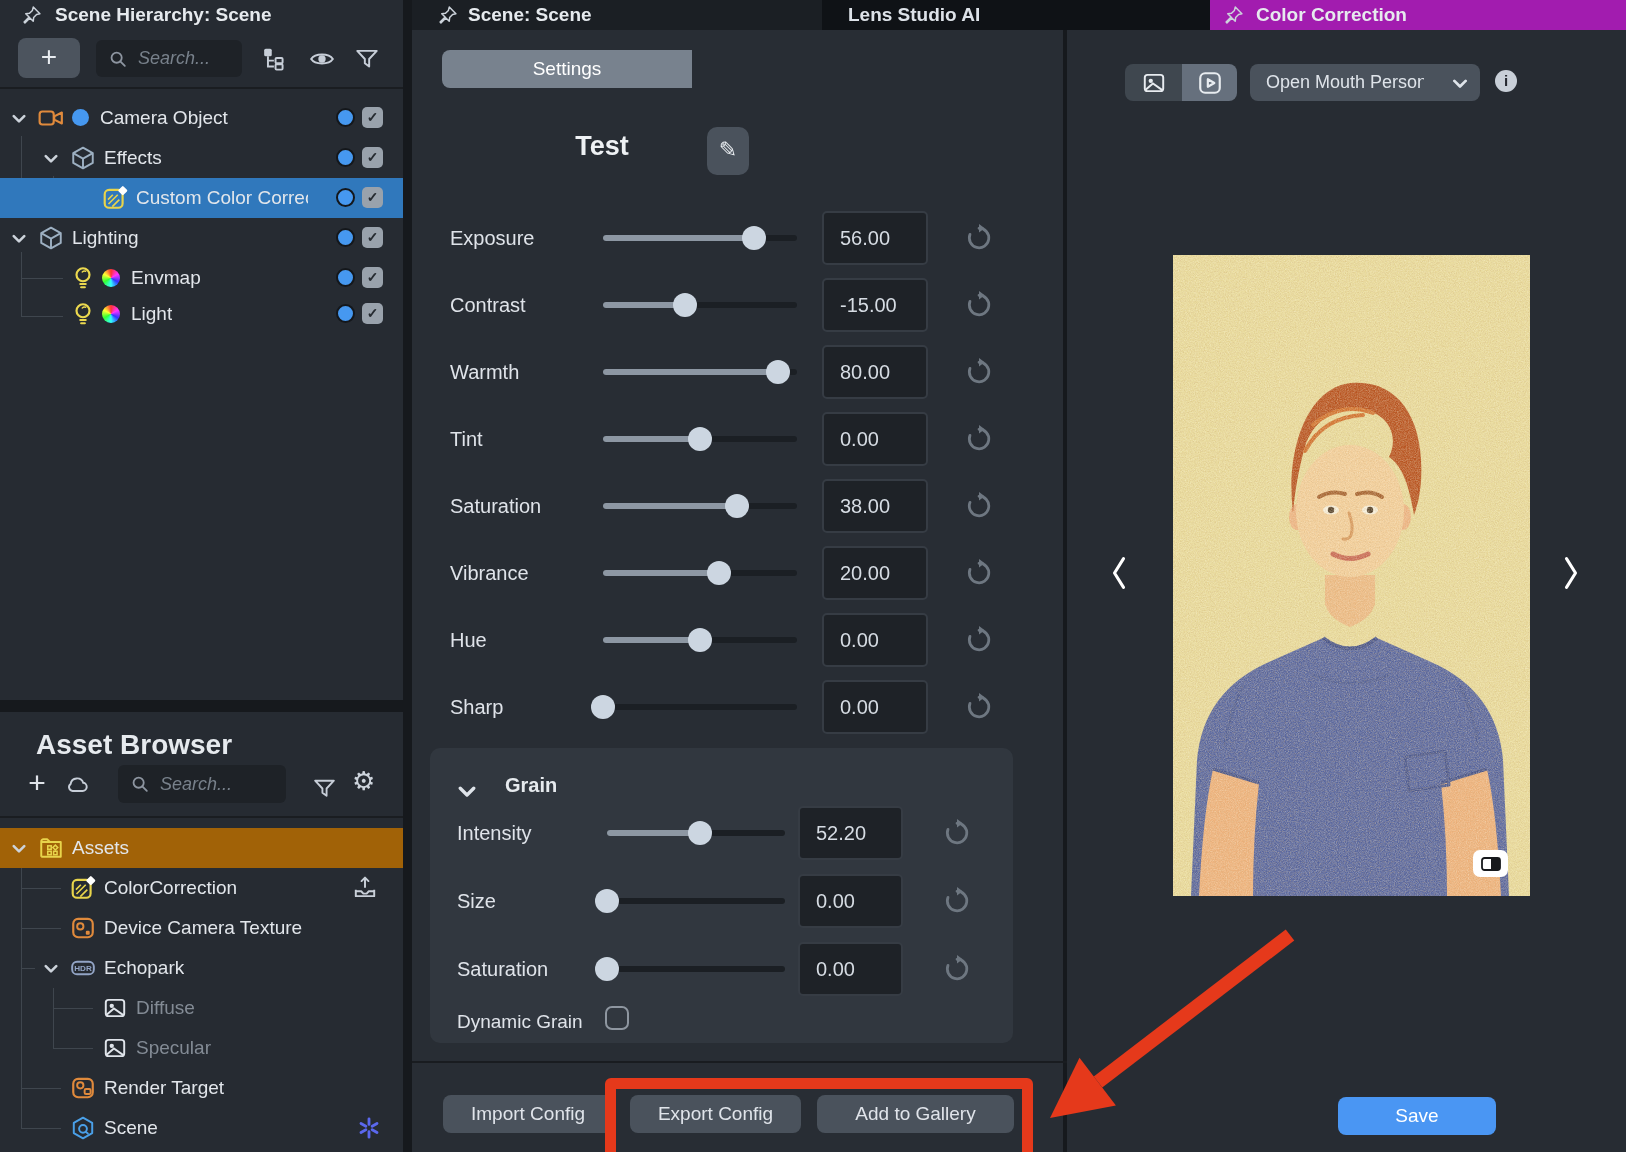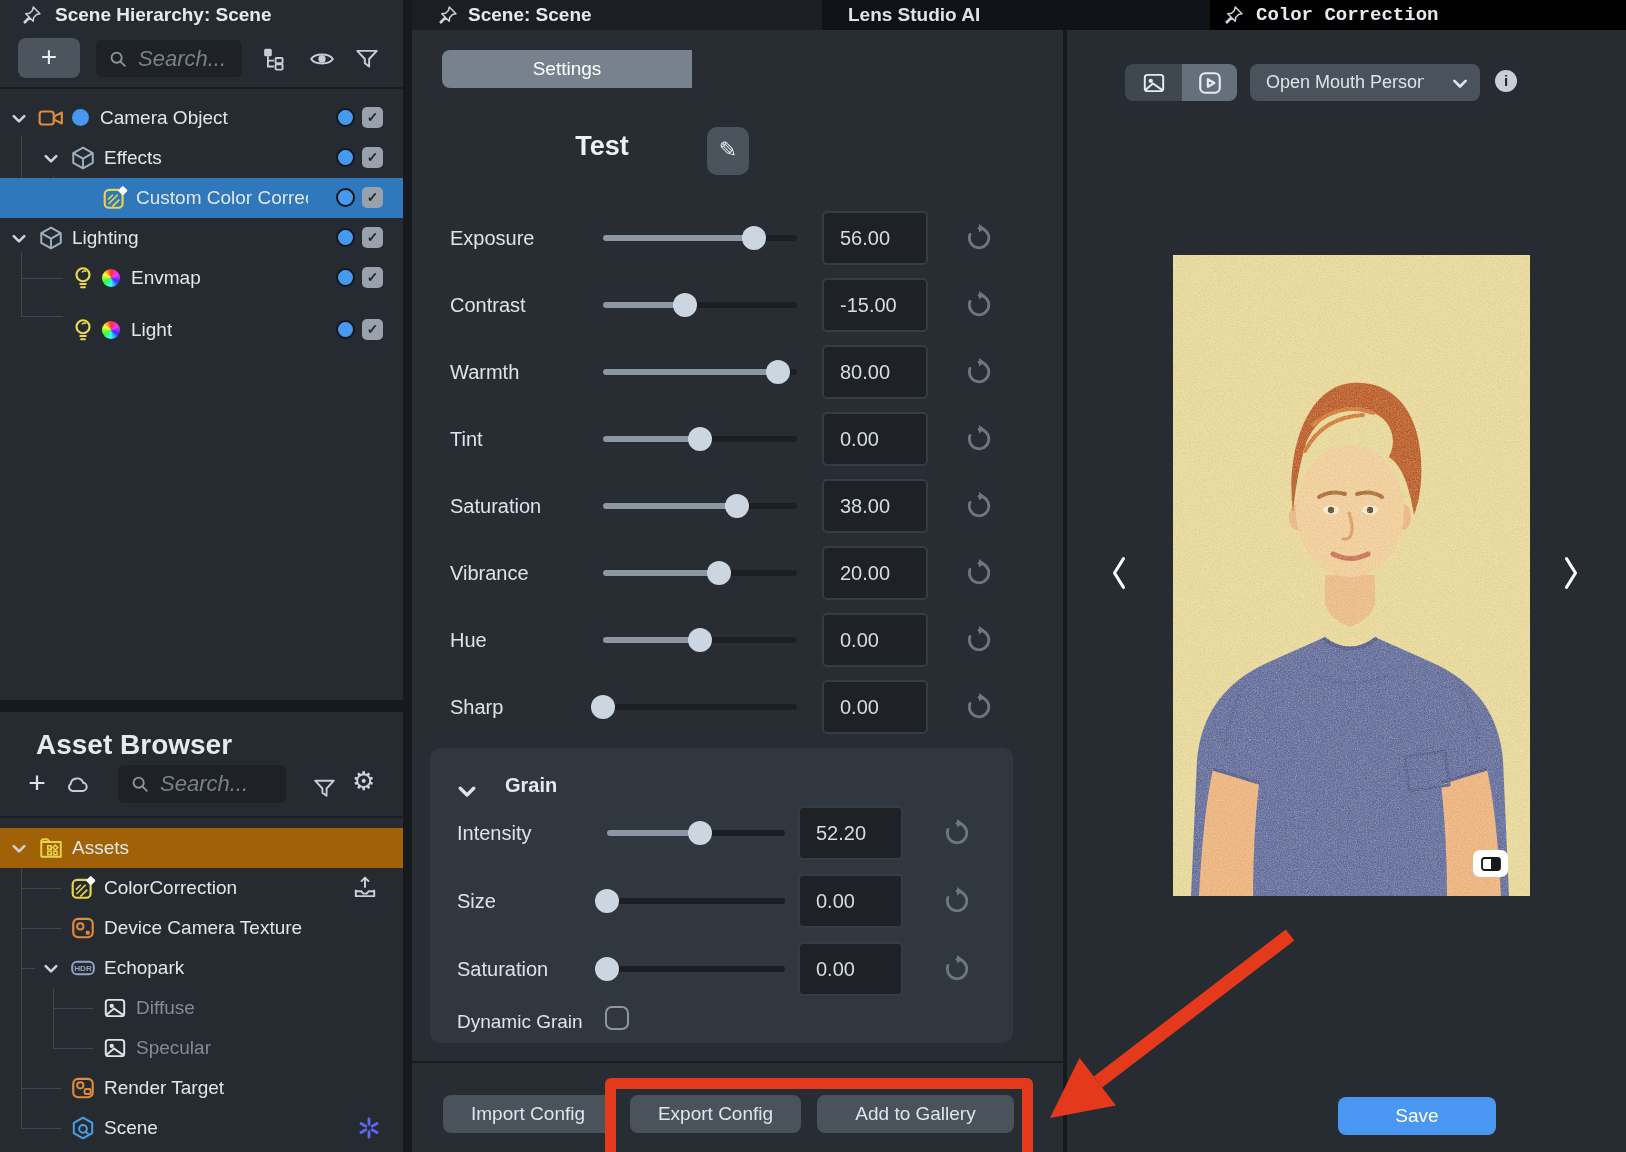--- a/index.html
+++ b/index.html
@@ -9,35 +9,35 @@
   .abs{position:absolute;}
   use{color:inherit;}
 
   
   #topbar{left:403px;top:0;width:1223px;height:30px;}
   #topbar .seg-div{left:0;top:0;width:9px;height:30px;background:#16191d;}
   #tab-scene{left:9px;top:0;width:410px;height:30px;background:#1b1f24;}
   #tab-ai{left:419px;top:0;width:388px;height:30px;background:#0f1216;}
   #tab-ai .t{position:absolute;left:26px;top:0;line-height:30px;font-size:19px;font-weight:bold;color:#dde2e8;}
   #tab-scene .t{position:absolute;left:56px;top:0;line-height:30px;font-size:19px;font-weight:bold;color:#e6eaee;}
-  #hdr-right{left:807px;top:0;width:416px;height:30px;background:#000000;font-family:Liberation Mono, monospace;}
+  #hdr-right{left:807px;top:0;width:416px;height:30px;background:#a21caf;}
   #hdr-right .t{position:absolute;left:46px;top:0;line-height:30px;font-size:19px;font-weight:bold;color:#e6eaee;}
   .pin{position:absolute;top:5px;width:20px;height:20px;color:#ccd3db;}
 
   
   #panel-left{left:0;top:0;width:403px;height:1152px;background:#262b32;}
   #lp-header{left:0;top:0;width:403px;height:30px;}
   #lp-header .t{position:absolute;left:55px;top:0;line-height:30px;font-size:19px;font-weight:bold;color:#e6eaee;}
   .toolbtn{background:#4c545e;border-radius:8px;color:#e8ecf0;text-align:center;}
   #lp-plus{left:18px;top:38px;width:62px;height:40px;font-size:28px;line-height:38px;}
   .searchbox{background:#1e2227;border-radius:6px;display:flex;align-items:center;}
   #lp-search{left:96px;top:40px;width:146px;height:37px;}
   .searchbox svg{margin-left:12px;flex:none;color:#8d95a0;}
   .searchbox input{background:transparent;border:none;outline:none;width:100px;margin-left:8px;
-      font-family:"Liberation Sans",sans-serif;font-size:22px;color:#aab2bc;}
+      font-family:"Liberation Sans",sans-serif;font-size:18px;color:#aab2bc;}
   .searchbox input::placeholder{font-style:italic;color:#78818b;}
   .tbicon{color:#c7ced8;}
   #lp-div{left:0;top:87px;width:403px;height:2px;background:#1a1d21;}
 
   .trow{position:absolute;left:0;width:403px;height:40px;}
   .trow.sel{background:#3078bc;}
   .trow.hl{background:#a16207;}
   .trow .lbl{position:absolute;top:0;line-height:40px;font-size:19px;color:#e2e6eb;white-space:nowrap;overflow:hidden;}
   .trow.dim .lbl{color:#838b95;}
   .trow .chev{position:absolute;top:16px;color:#ccd3db;}
@@ -311,21 +311,21 @@
       </div>
       <div class="trow abs" style="top: 258px;">
         <svg class="ric c-bulb" style="left:70px;color:#ecd94f">
           <use href="#i-bulb"></use>
         </svg>
         <span class="wheel" style="left:102px"></span>
         <span class="lbl" style="left:131px;">Envmap</span>
         <span class="ctl-dot"></span>
         <span class="ctl-check">✓</span>
       </div>
-      <div class="trow abs" style="top: 310px;">
+      <div class="trow abs" style="top: 294px;">
         <svg class="ric c-bulb" style="left:70px;color:#ecd94f">
           <use href="#i-bulb"></use>
         </svg>
         <span class="wheel" style="left:102px"></span>
         <span class="lbl" style="left:131px;">Light</span>
         <span class="ctl-dot"></span>
         <span class="ctl-check">✓</span>
       </div>
     </div>
 

